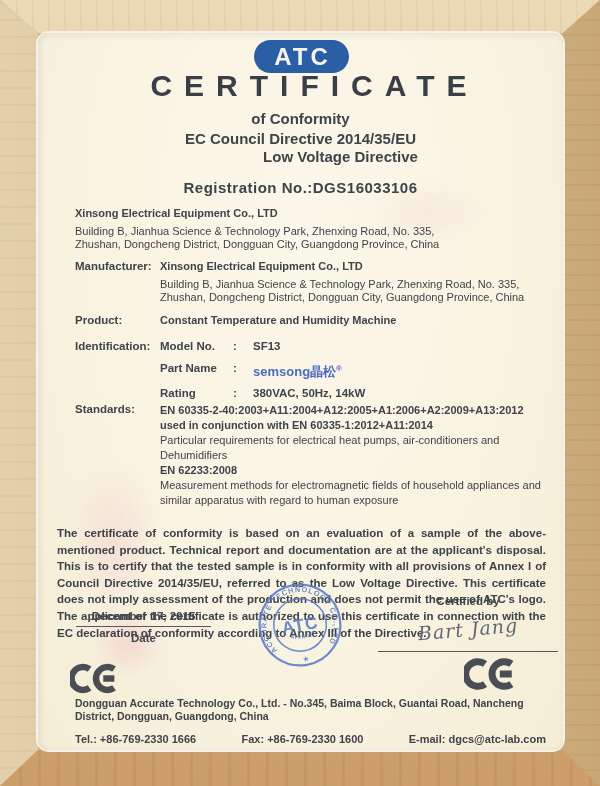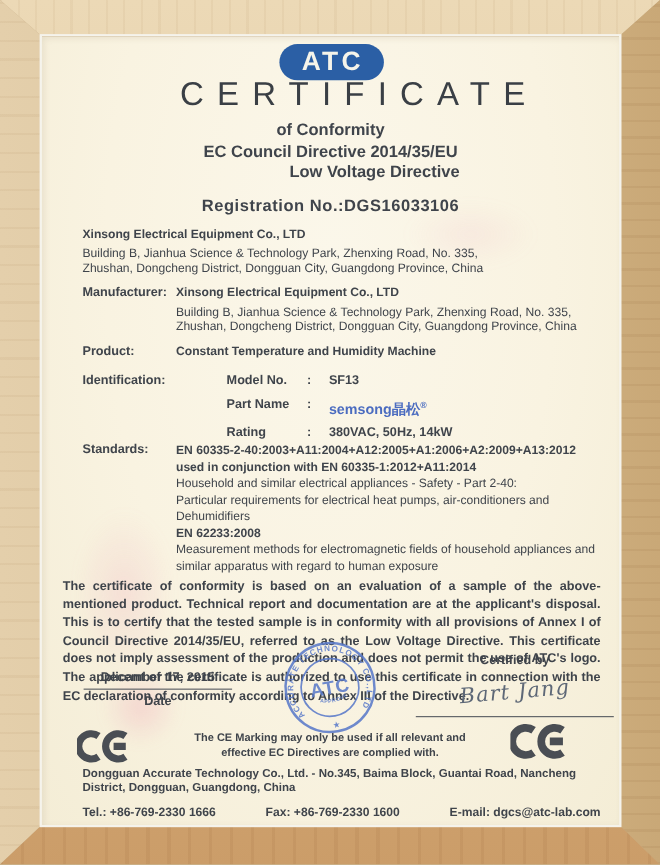--- a/index.html
+++ b/index.html
@@ -22,34 +22,34 @@
            clip-path:polygon(600px 0,600px 786px,563px 750px,563px 33px);}
   .f-bottom{background:linear-gradient(180deg,#e0bd8e 0%,#d7ab78 60%,#cb9d69 100%),
             repeating-linear-gradient(90deg,rgba(140,90,40,.07) 0 3px,transparent 3px 11px,rgba(255,255,255,.2) 11px 12px,transparent 12px 19px);
             background-blend-mode:multiply;
             clip-path:polygon(0 786px,38px 750px,563px 750px,600px 786px);}
 
   
   .paper{position:absolute;left:38px;top:33px;width:525px;height:717px;
          background:radial-gradient(ellipse at 50% 28%,#fbf7ea 0%,#f9f3e1 55%,#f4edd6 100%);
          box-shadow:0 0 0 2px #f5f3ec, inset 2px 2px 6px rgba(120,100,70,.12);
-         color:#3f444b;}
+         color:#3f444b;border-radius:11px;}
   .stain{position:absolute;border-radius:50%;filter:blur(6px);pointer-events:none;}
   .s1{left:30px;top:430px;width:90px;height:150px;background:radial-gradient(ellipse,rgba(236,130,170,.16),transparent 70%);}
   .s2{left:55px;top:575px;width:70px;height:70px;background:radial-gradient(ellipse,rgba(236,120,160,.22),transparent 70%);}
   .s3{left:330px;top:150px;width:120px;height:60px;background:radial-gradient(ellipse,rgba(230,140,170,.10),transparent 70%);}
 
   .abs{position:absolute;}
   .ctr{left:0;width:100%;text-align:center;}
 
   
   .pill{left:216px;top:7px;width:93px;height:33px;background:#2b5fa5;border-radius:17px;
         display:flex;align-items:center;justify-content:center;color:#f6f4ea;
         font-weight:bold;font-size:24px;letter-spacing:3px;padding-left:2px;}
-  .title{top:36px;font-size:30px;font-weight:normal;letter-spacing:12px;padding-left:26px;color:#3a3f45;}
+  .title{top:36px;font-size:30px;font-weight:bold;letter-spacing:12px;padding-left:14px;color:#3a3f45;}
   .sub1{top:77px;font-size:15px;font-weight:bold;text-align:center;}
   .sub2{top:97px;font-size:15px;font-weight:bold;}
   .sub3{top:115px;font-size:15px;font-weight:bold;padding-left:40px;}
   .reg{top:146px;font-size:15px;font-weight:bold;letter-spacing:.5px;}
 
   
   .frow{position:absolute;left:37px;display:flex;font-size:11px;line-height:13.5px;}
   .flabel{width:85px;font-weight:bold;font-size:11.5px;flex:0 0 85px;}
   .fval{width:390px;}
   .bold{font-weight:bold;}
@@ -120,21 +120,21 @@
         <div class="bold">Xinsong Electrical Equipment Co., LTD</div>
         <div style="margin-top:4px;">Building B, Jianhua Science &amp; Technology Park, Zhenxing Road, No. 335, Zhushan, Dongcheng District, Dongguan City, Guangdong Province, China</div>
       </div>
     </div>
 
     <div class="frow" style="top:281px;">
       <div class="flabel">Product:</div>
       <div class="fval bold">Constant Temperature and Humidity Machine</div>
     </div>
 
-    <div class="frow" style="top:307px;gap:46px;">
+    <div class="frow" style="top:307px;">
       <div class="flabel">Identification:</div>
       <div class="fval">
         <div class="subrow">
           <span class="sublabel">Model No.</span>
           <span class="subsep">:</span>
           <span class="bold">SF13</span>
         </div>
         <div class="subrow">
           <span class="sublabel">Part Name</span>
           <span class="subsep">:</span>
@@ -145,21 +145,20 @@
           <span class="subsep">:</span>
           <span class="bold">380VAC, 50Hz, 14kW</span>
         </div>
       </div>
     </div>
 
     <div class="frow" style="top:370px;">
       <div class="flabel">Standards:</div>
       <div class="fval" style="line-height:15px;font-size:11px;">
         <div class="bold">EN 60335-2-40:2003+A11:2004+A12:2005+A1:2006+A2:2009+A13:2012 used in conjunction with EN 60335-1:2012+A11:2014</div>
-        <div>Household and similar electrical appliances - Safety - Part 2-40:</div>
         <div>Particular requirements for electrical heat pumps, air-conditioners and Dehumidifiers</div>
         <div class="bold">EN 62233:2008</div>
         <div>Measurement methods for electromagnetic fields of household appliances and similar apparatus with regard to human exposure</div>
       </div>
     </div>
 
     <div class="abs decl">The certificate of conformity is based on an evaluation of a sample of the above-mentioned product. Technical report and documentation are at the applicant's disposal. This is to certify that the tested sample is in conformity with all provisions of Annex I of Council Directive 2014/35/EU, referred to as the Low Voltage Directive. This certificate does not imply assessment of the production and does not permit the use of ATC's logo. The applicant of the certificate is authorized to use this certificate in connection with the EC declaration of conformity according to Annex III of the Directive.</div>
 
     <svg class="abs stamp" viewBox="0 0 100 100">
       <g fill="none" stroke="#5b7bca">
@@ -199,24 +198,20 @@
       </g>
     </svg>
     <svg class="abs ce ce-right" width="56" height="36" viewBox="0 0 68 42">
       <g fill="none" stroke="#4a4e54" stroke-width="8.5">
         <path d="M 25.6 8.7 A 15 15 0 1 0 25.6 33.3"></path>
         <path d="M 57.6 8.7 A 15 15 0 1 0 57.6 33.3"></path>
         <path d="M 43.5 21 L 58 21"></path>
       </g>
     </svg>
 
-    <div class="abs cenote">
-      <div>The CE Marking may only be used if all relevant and</div>
-      <div>effective EC Directives are complied with.</div>
-    </div>
 
     <div class="abs addr">Dongguan Accurate Technology Co., Ltd. - No.345, Baima Block, Guantai Road, Nancheng District, Dongguan, Guangdong, China</div>
     <div class="abs contact">
       <span>Tel.: +86-769-2330 1666</span>
       <span>Fax: +86-769-2330 1600</span>
       <span>E-mail: dgcs@atc-lab.com</span>
     </div>
   </div>
 </div>
 

